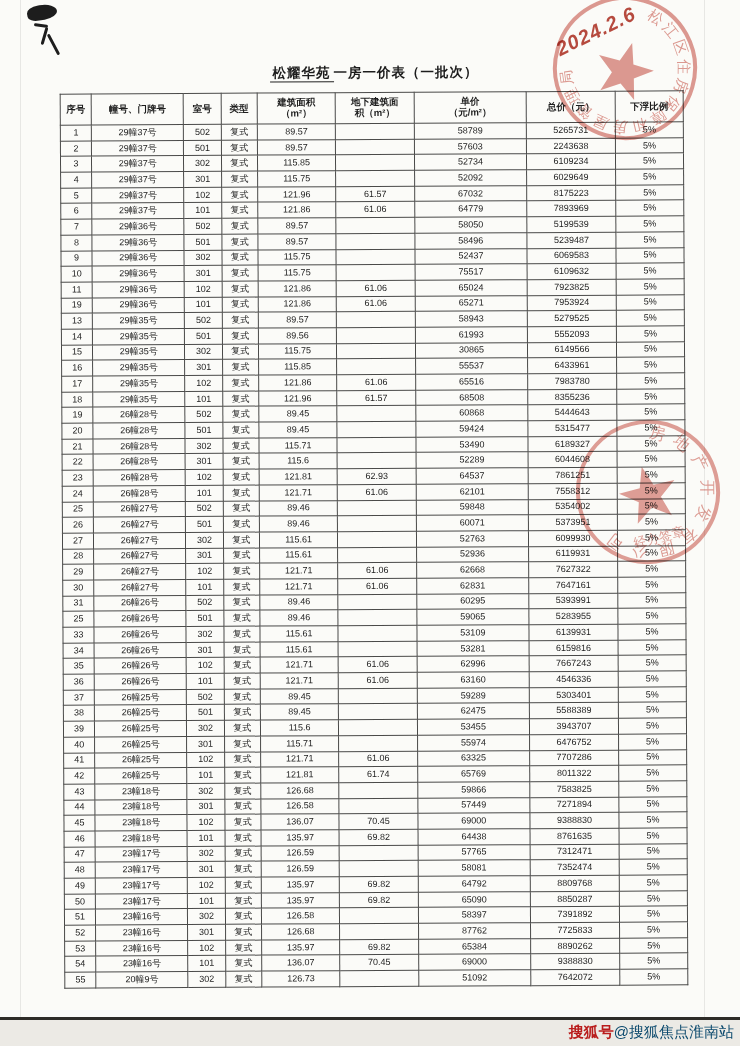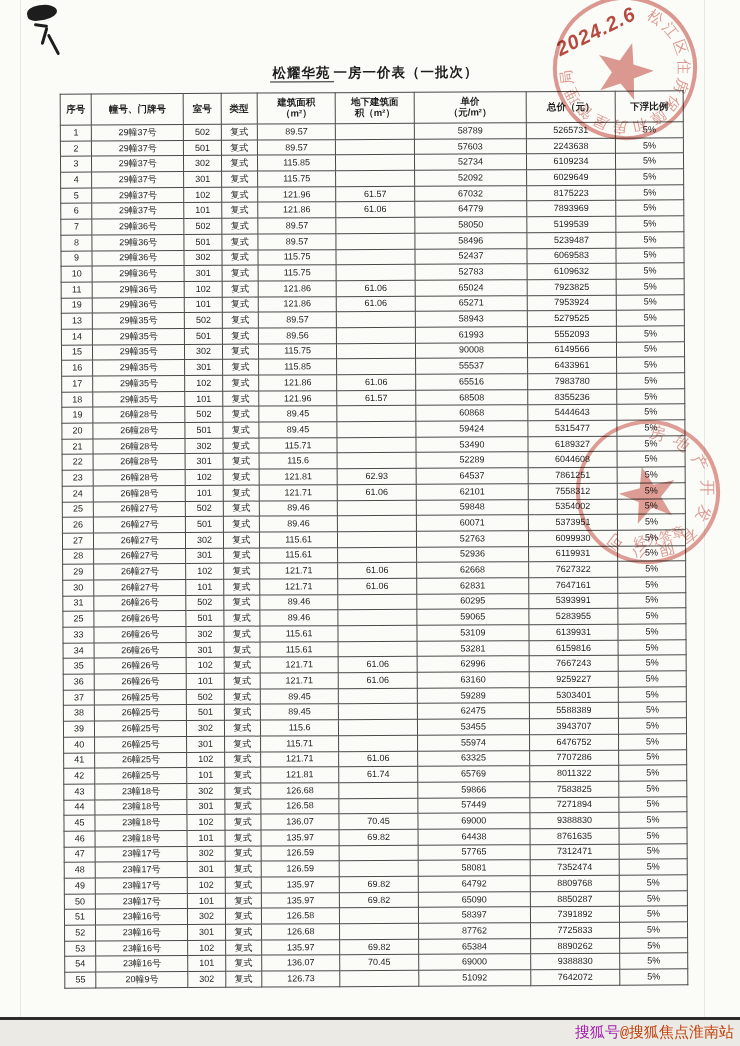--- a/index.html
+++ b/index.html
@@ -26,22 +26,22 @@
   
   .artifact{position:absolute;background:#1d1d1d;pointer-events:none;}
   .a1{left:27px;top:5px;width:30px;height:15px;border-radius:45% 60% 50% 40%;transform:rotate(-10deg);}
   .a2{left:43px;top:27px;width:3px;height:18px;transform:rotate(16deg);border-radius:2px;}
   .a3{left:52px;top:33px;width:3px;height:23px;transform:rotate(-28deg);border-radius:2px;}
   .a4{left:34px;top:24px;width:14px;height:3px;transform:rotate(8deg);border-radius:2px;}
   
   .bottom-strip{position:absolute;left:0;right:0;bottom:0;height:26px;background:#eceae5;
     border-top:3px solid #2e2c28;}
   .watermark{position:absolute;right:6px;bottom:4px;font-size:15px;white-space:nowrap;}
-  .watermark .brand{font-weight:normal;color:#a21caf;margin-top:44px;}
-  .watermark .handle{color:#c2410c;font-family:Liberation Mono, monospace;}
+  .watermark .brand{font-weight:bold;color:#b91c1c;margin-top:44px;}
+  .watermark .handle{color:#0c4a6e;}
 </style>
 </head>
 <body>
 
 <div class="page">
 
   <div class="artifact a1"></div>
   <div class="artifact a2"></div>
   <div class="artifact a3"></div>
   <div class="artifact a4"></div>
@@ -178,21 +178,21 @@
           <td>6069583</td>
           <td>5%</td>
         </tr>
         <tr>
           <td>10</td>
           <td>29幢36号</td>
           <td>301</td>
           <td>复式</td>
           <td>115.75</td>
           <td></td>
-          <td>52783</td>
+          <td>75517</td>
           <td>6109632</td>
           <td>5%</td>
         </tr>
         <tr>
           <td>11</td>
           <td>29幢36号</td>
           <td>102</td>
           <td>复式</td>
           <td>121.86</td>
           <td>61.06</td>
@@ -233,21 +233,21 @@
           <td>5552093</td>
           <td>5%</td>
         </tr>
         <tr>
           <td>15</td>
           <td>29幢35号</td>
           <td>302</td>
           <td>复式</td>
           <td>115.75</td>
           <td></td>
-          <td>90008</td>
+          <td>30865</td>
           <td>6149566</td>
           <td>5%</td>
         </tr>
         <tr>
           <td>16</td>
           <td>29幢35号</td>
           <td>301</td>
           <td>复式</td>
           <td>115.85</td>
           <td></td>
@@ -465,21 +465,21 @@
           <td>5%</td>
         </tr>
         <tr>
           <td>36</td>
           <td>26幢26号</td>
           <td>101</td>
           <td>复式</td>
           <td>121.71</td>
           <td>61.06</td>
           <td>63160</td>
-          <td>9259227</td>
+          <td>4546336</td>
           <td>5%</td>
         </tr>
         <tr>
           <td>37</td>
           <td>26幢25号</td>
           <td>502</td>
           <td>复式</td>
           <td>89.45</td>
           <td></td>
           <td>59289</td>

